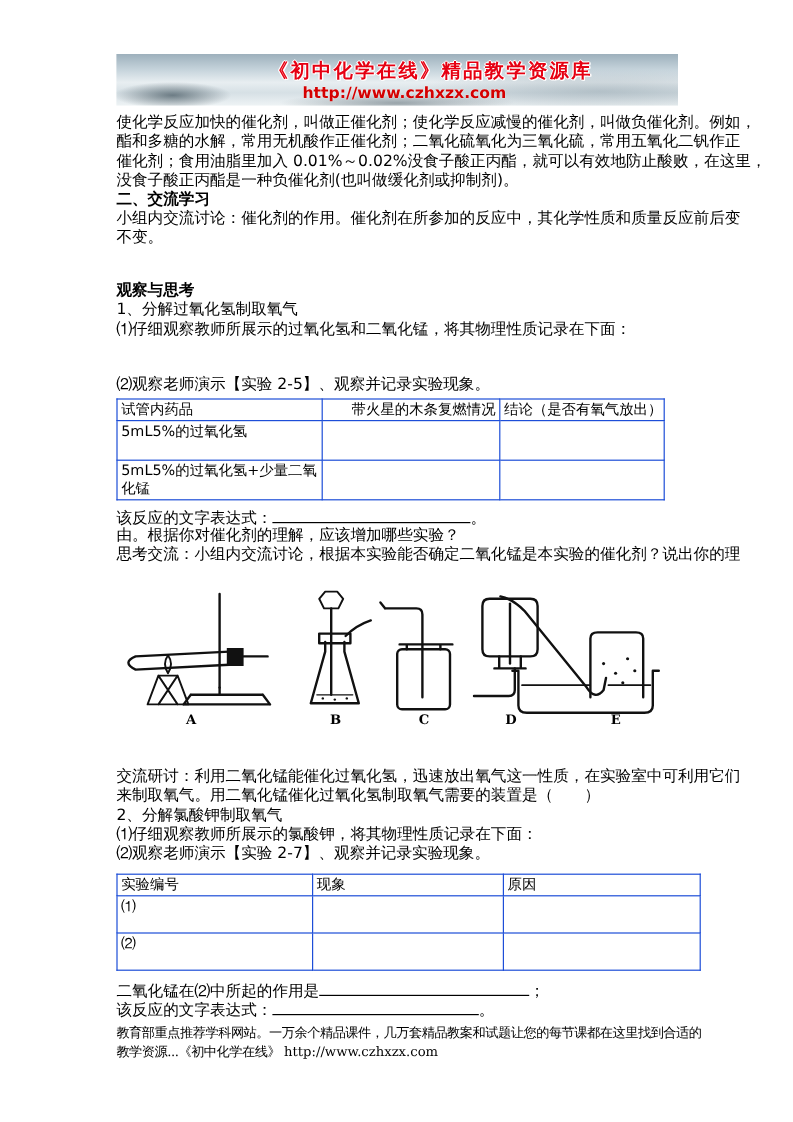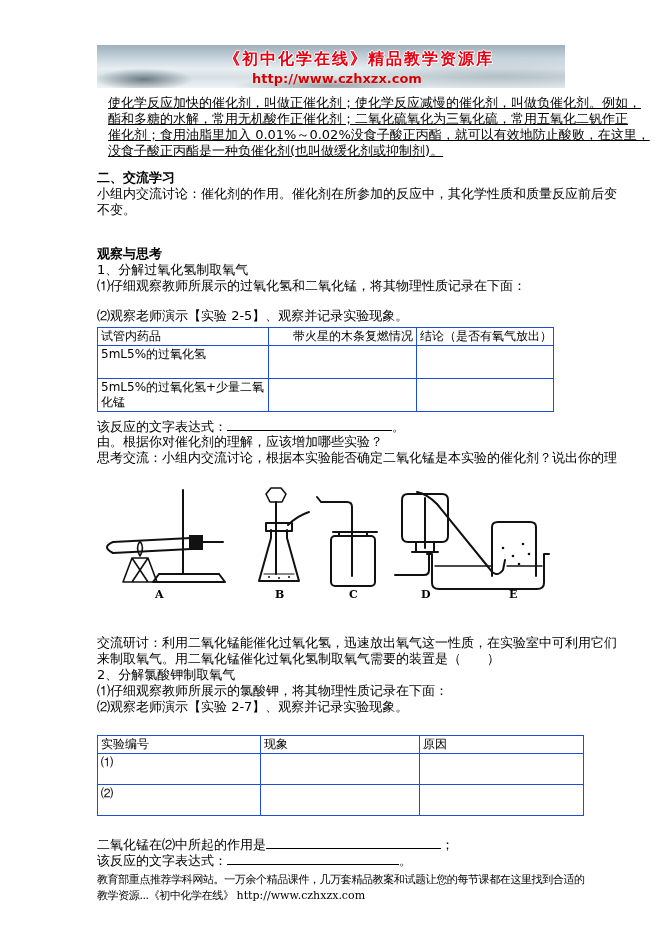--- a/index.html
+++ b/index.html
@@ -16,23 +16,23 @@
       radial-gradient(220px 26px at 86% 72%, rgba(110,130,142,.35), transparent 72%),
       linear-gradient(180deg,#9db0bc 0%,#c5d3db 30%,#e8eef1 55%,#d6e0e5 75%,#eef3f5 100%);}
   .banner-title{position:absolute;left:62px;top:2px;width:400px;text-align:center;
       color:#e60012;font-weight:bold;font-size:16px;line-height:24px;letter-spacing:2px;
       text-shadow:-1px 0 #fff,1px 0 #fff,0 -1px #fff,0 1px #fff,1px 1px #fff;}
   .banner-url{position:absolute;left:40px;top:26px;width:400px;text-align:center;
       color:#d40000;font-weight:bold;font-size:13px;line-height:15px;
       text-shadow:0 0 1px #fff;}
 
   .ln{height:16px;white-space:nowrap;}
-  .para{margin:11px;text-decoration:underline;}
+  .para{margin:0;}
   .bold{font-weight:bold;}
-  .mt7{margin-top:7px;}  .mt30{margin-top:14px;}  .mt28{margin-top:28px;} .mt34{margin-top:34px;} .mt8{margin-top:20px;}
+  .mt7{margin-top:7px;}  .mt30{margin-top:30px;}  .mt28{margin-top:28px;} .mt34{margin-top:34px;} .mt8{margin-top:8px;}
   .mt6{margin-top:6px;} .mt3{margin-top:3px;}
   .mt4{margin-top:4px;}
 
   table{border-collapse:collapse;table-layout:fixed;font-size:12px;line-height:15px;}
   td,th{border:1px solid #1d4ed8;padding:1px 3px;vertical-align:top;text-align:left;
         font-weight:normal;overflow:hidden;}
   th{white-space:nowrap;}
   .t1{width:414px;}
   .t1 .c1{width:164px;} .t1 .c2{width:120px;padding-left:24px;} .t1 .c3{width:130px;}
   .t2{width:465px;}

